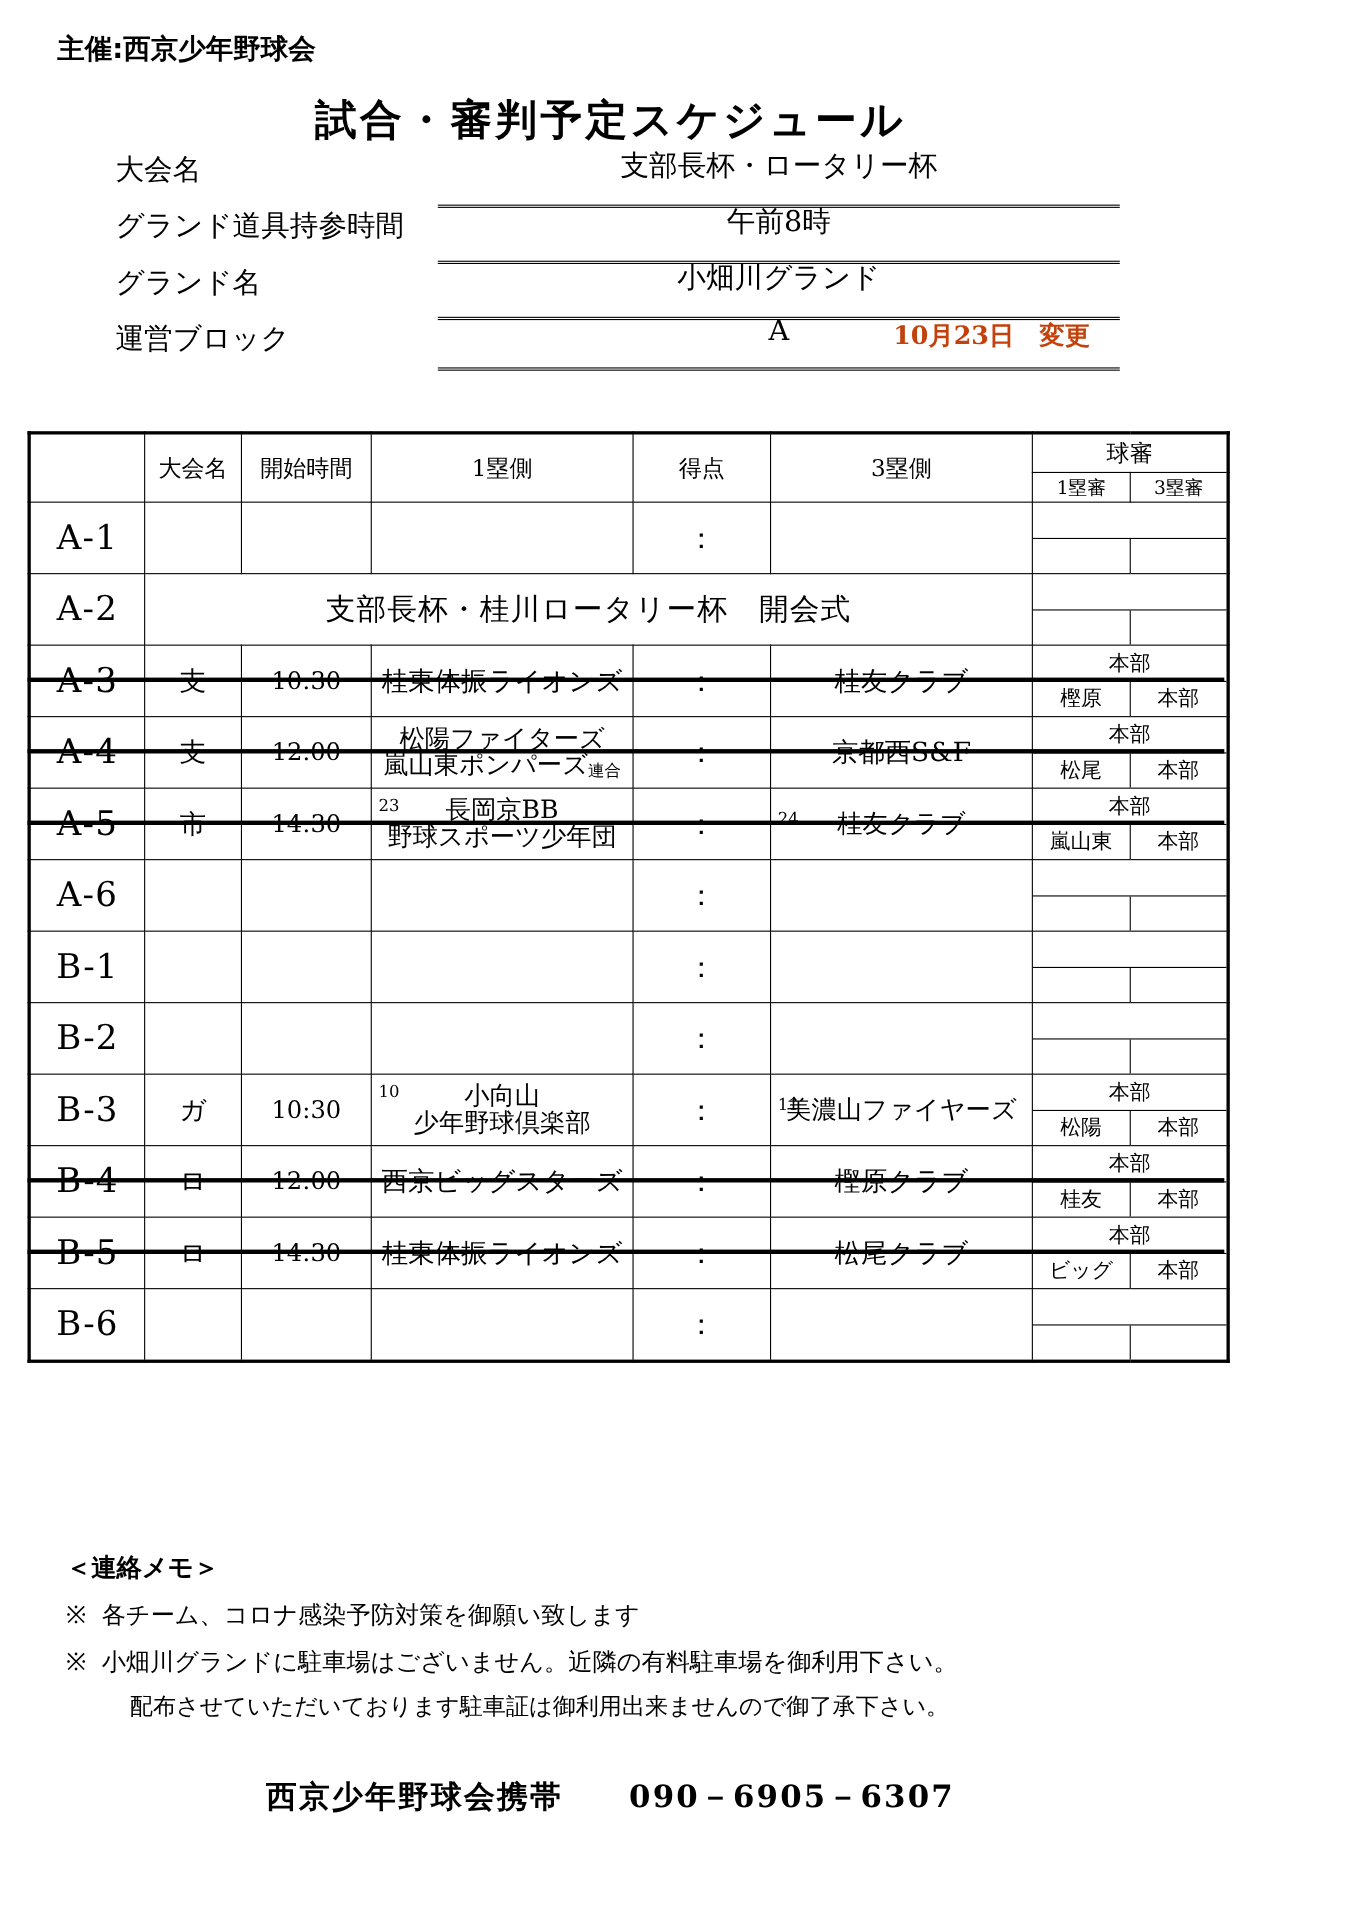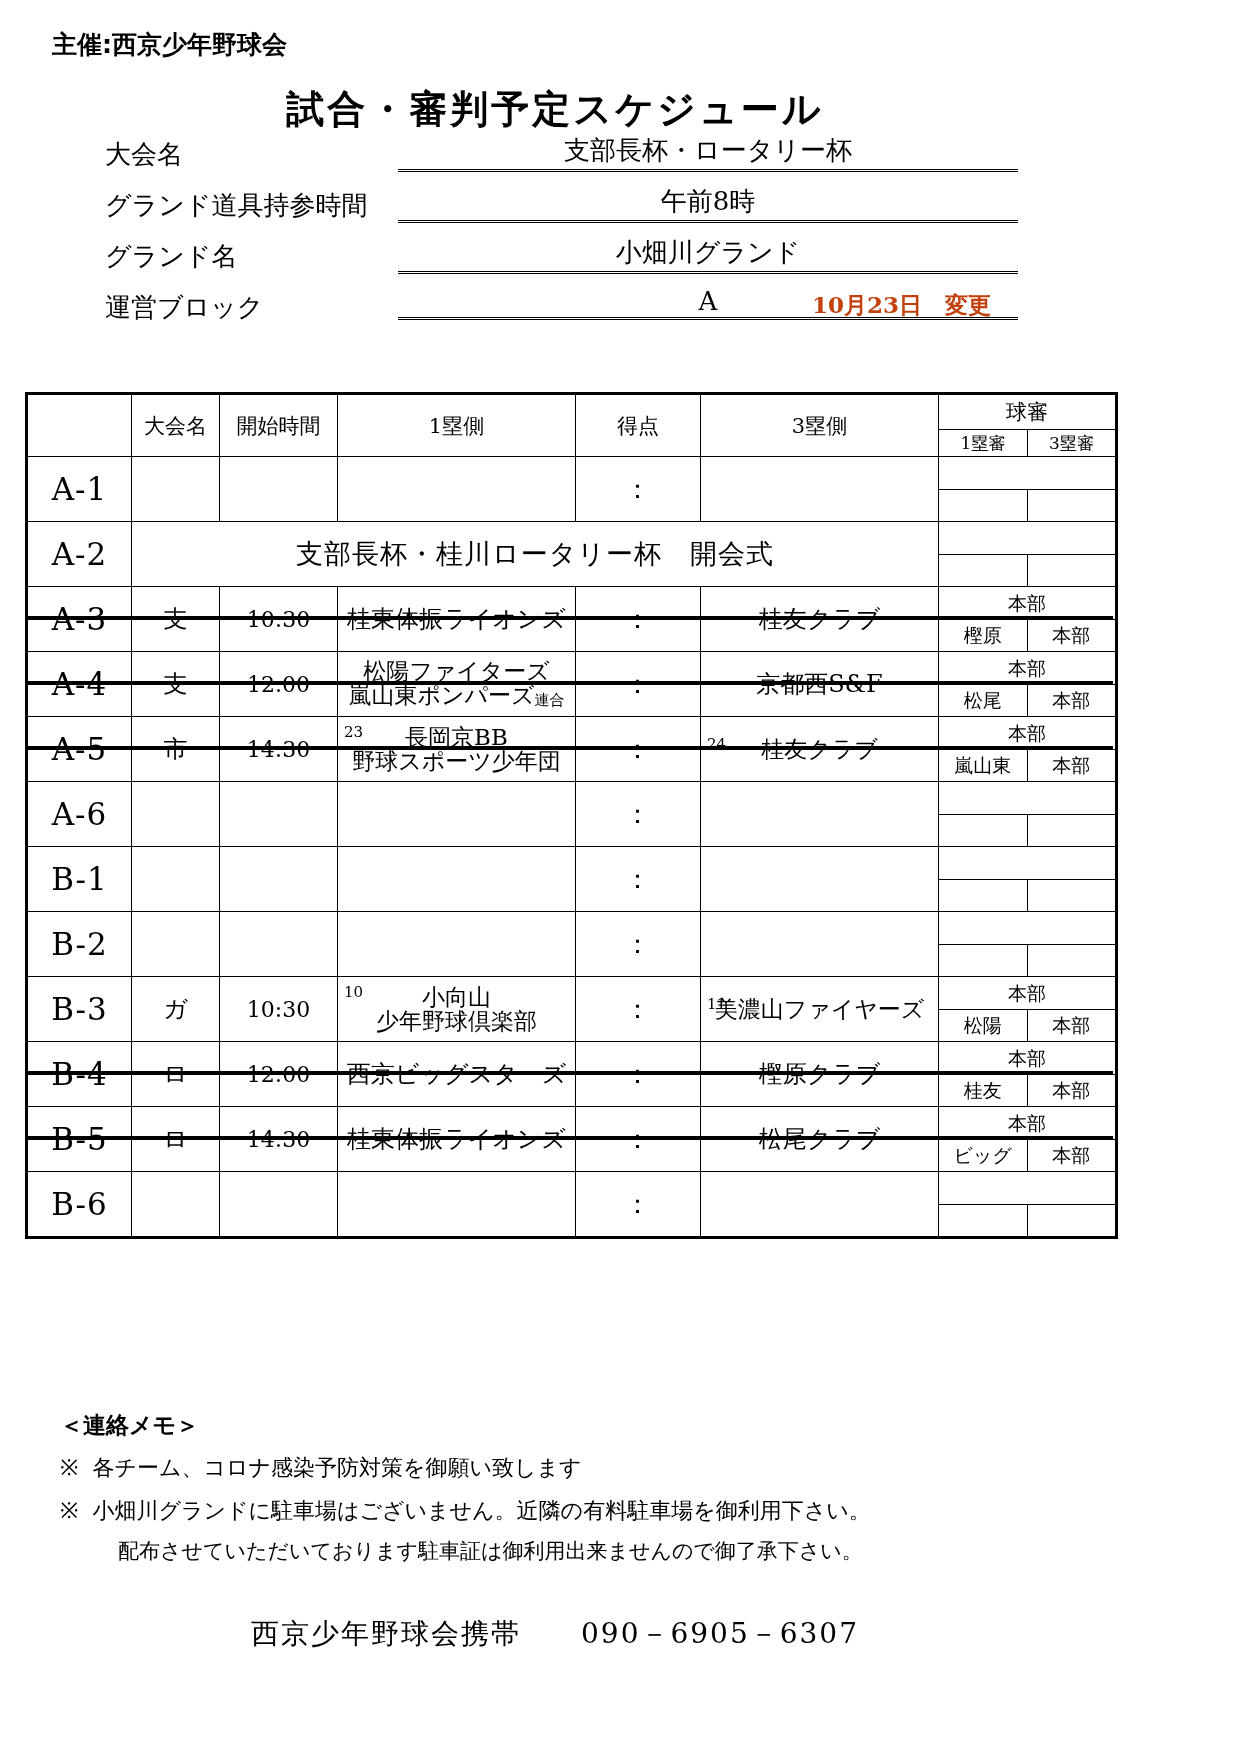--- a/index.html
+++ b/index.html
@@ -68,21 +68,21 @@
     font-weight: normal;
     font-family: "DejaVu Serif", "Liberation Serif", serif;
     white-space: nowrap;
   }
   .info-value-wrap {
     position: absolute;
     left: 398px;
     top: 0px;
     width: 620px;
     border-bottom: 3px double #000;
-    padding-bottom: 1px;
+    padding-bottom: 18px;
     text-align: center;
   }
   .info-value {
     font-size: 26px;
     font-family: "DejaVu Serif", "Liberation Serif", serif;
     white-space: nowrap;
   }
   .info-note {
     position: absolute;
     left: 812px;
@@ -231,21 +231,21 @@
   }
 
   
   .footer {
     position: absolute;
     left: 0;
     top: 1615px;
     width: 1110px;
     text-align: center;
     font-size: 28px;
-    font-weight: normal;
+    font-weight: bold;
     letter-spacing: 2px;
     font-family: "DejaVu Serif", "Liberation Serif", serif;
   }
 </style>
 </head>
 <body>
 
 <div class="page">
 
   <div class="host-line">主催:西京少年野球会</div>

